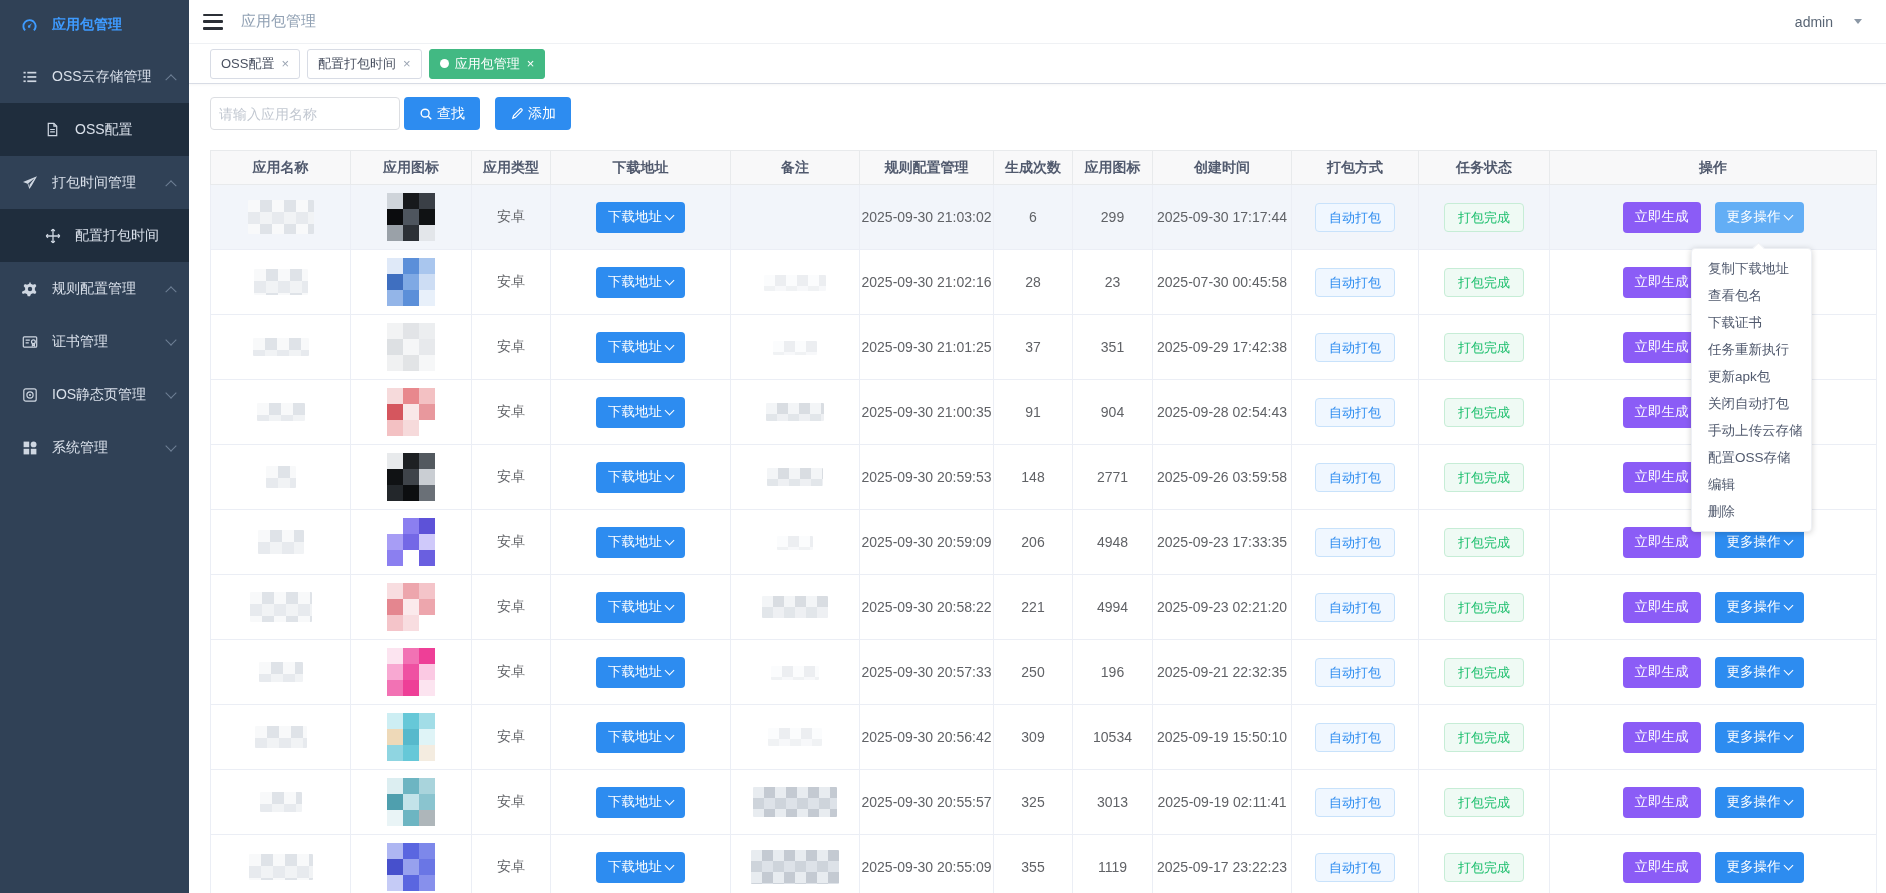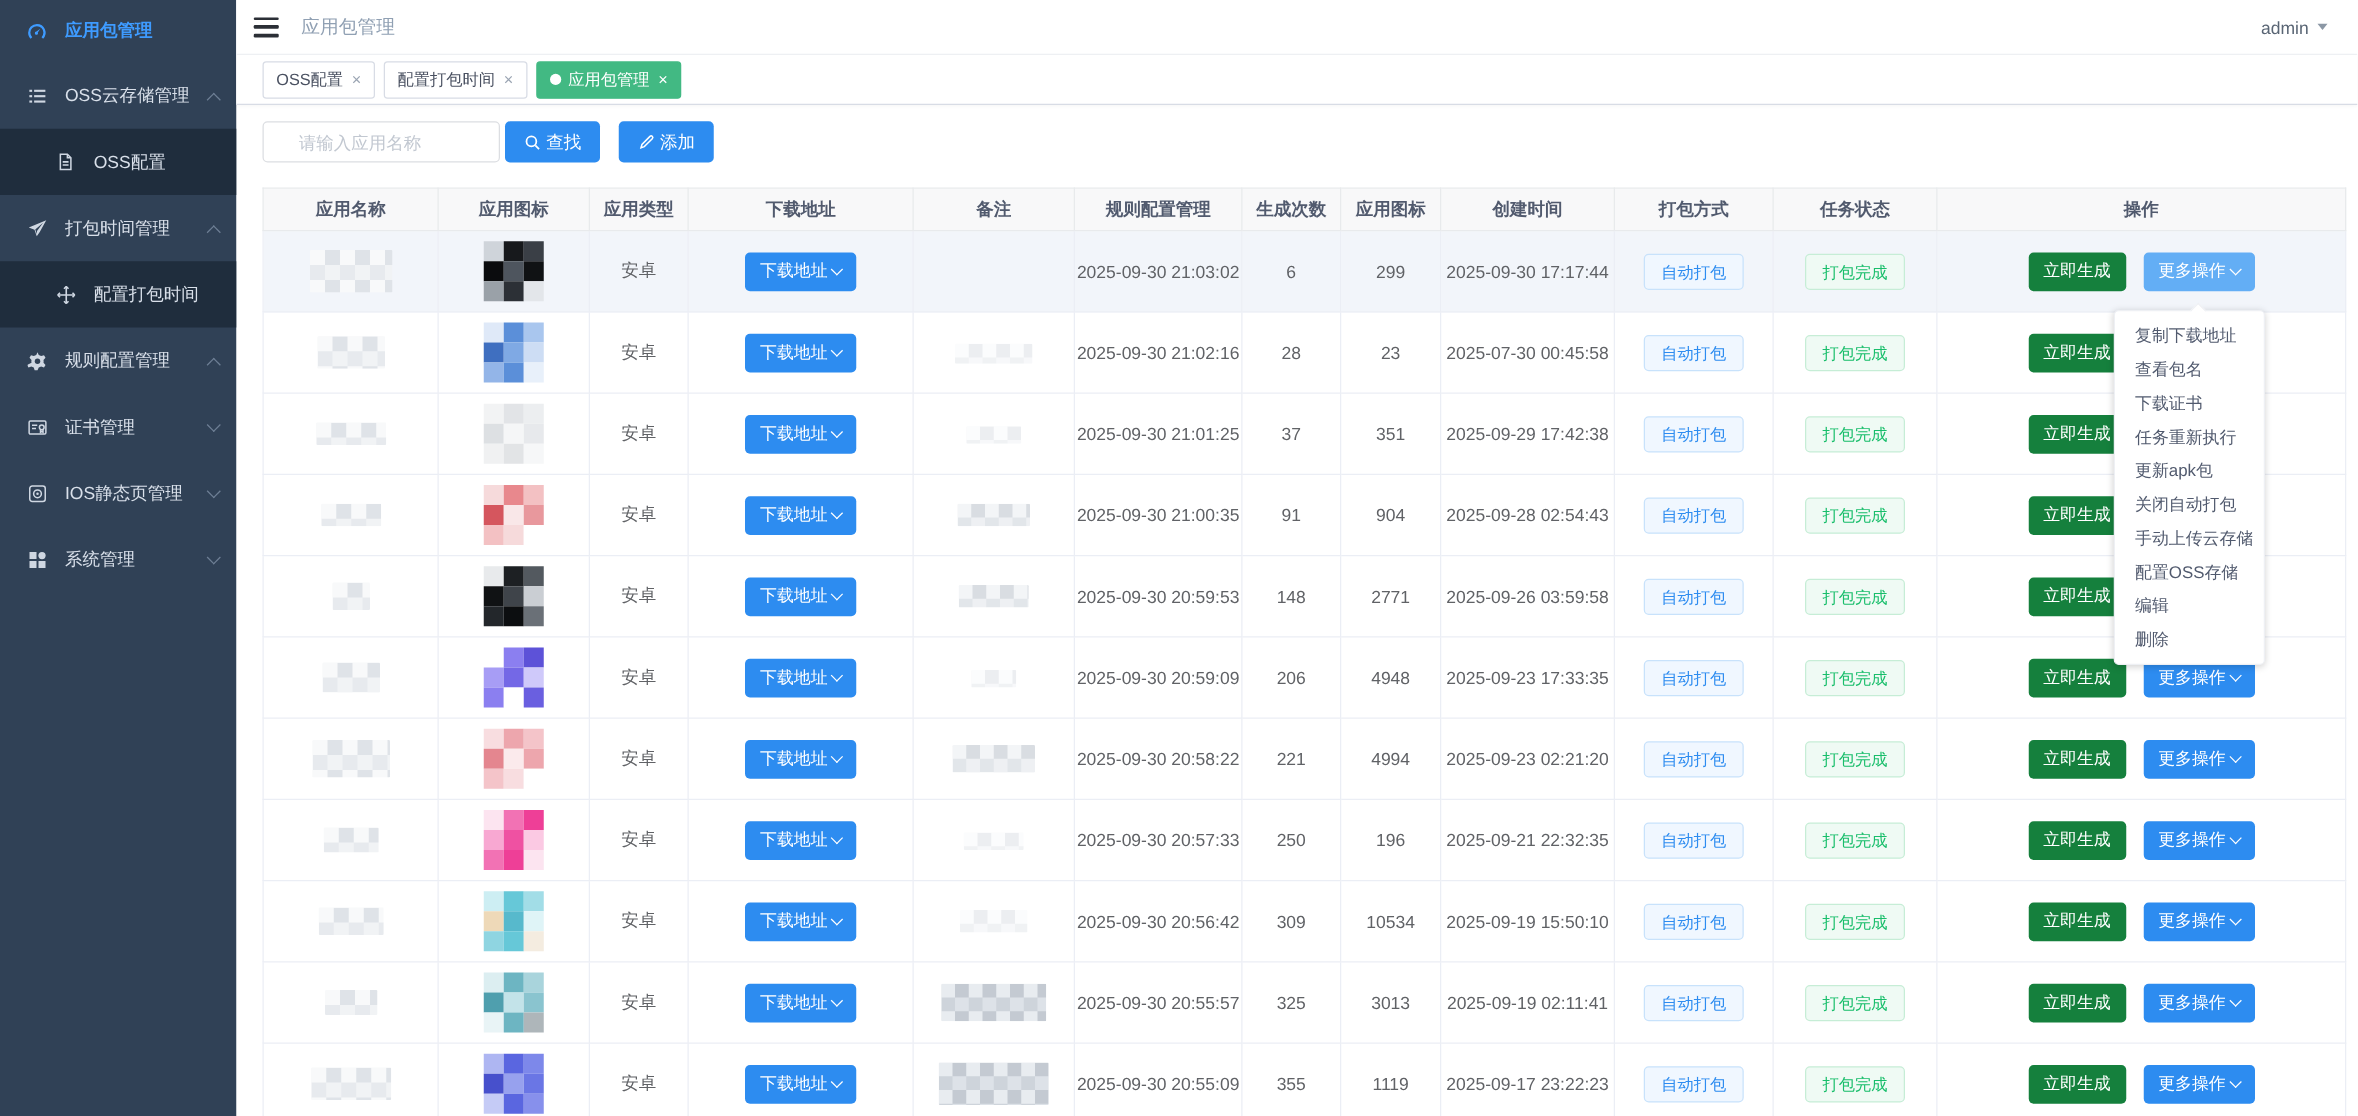--- a/index.html
+++ b/index.html
@@ -25,40 +25,40 @@
   .caret.down { transform:rotate(45deg); margin-top:-4px; }
 
   
   .main { flex:1 1 auto; position:relative; }
   .navbar { height:44px; display:flex; align-items:center; padding:0 24px 0 14px;
     border-bottom:1px solid #f0f2f5; background:#fff; }
   .hamburger { width:20px; height:16px; display:flex; flex-direction:column; justify-content:space-between;
     cursor:pointer; }
   .hamburger i { display:block; height:2.6px; background:#2b2f36; border-radius:1px; }
   .page-title { margin-left:18px; color:#90a0b3; font-size:15px; }
-  .nav-user { margin-left:auto; display:flex; align-items:center; gap:7px; cursor:pointer;
+  .nav-user { margin-left:auto; display:flex; align-items:center; gap:21px; cursor:pointer;
     color:#596574; font-size:14px; }
   .nav-user .tri { width:0; height:0; border-left:4.5px solid transparent; border-right:4.5px solid transparent;
     border-top:5.5px solid #8b97a5; }
 
   
   .tags-bar { height:40px; border-bottom:1px solid #d8dce5; background:#fff;
     display:flex; align-items:center; padding-left:21px; box-shadow:0 1px 3px rgba(0,0,0,.04); }
   .tag { display:inline-flex; align-items:center; height:30px; padding:0 10px; margin-right:7px;
     border:1px solid #d8dce5; border-radius:3px; background:#fff; color:#495060; font-size:13px; cursor:pointer; }
   .tag .dot { display:none; width:9px; height:9px; border-radius:50%; background:#fff; margin-right:6px; }
   .tag .x { margin-left:7px; font-size:13px; color:#9aa4b2; line-height:1; }
   .tag.active { background:#42b983; border-color:#42b983; color:#fff; }
   .tag.active .dot { display:inline-block; }
   .tag.active .x { color:#fff; }
 
   
   .toolbar { display:flex; align-items:center; margin:13px 0 0 21px; height:33px; }
   .search-input { width:190px; height:33px; border:1px solid #dcdee2; border-radius:4px;
-    padding:0 28px; font-size:14px; color:#515a6e; outline:none; font-family:inherit; }
+    padding:0 8px; font-size:14px; color:#515a6e; outline:none; font-family:inherit; }
   .search-input::placeholder { color:#c2c8d1; }
   .btn { display:inline-flex; align-items:center; justify-content:center; gap:4px; border:none;
     border-radius:4px; color:#fff; background:#2d8cf0; font-size:14px; cursor:pointer;
     font-family:inherit; }
   .btn.toolbar-btn { height:33px; padding:0 15px; }
   .btn-find { margin-left:4px; }
   .btn-add { margin-left:15px; }
   .bi { width:14px; height:14px; display:inline-flex; }
 
   
@@ -70,21 +70,21 @@
   .grid tr.hovered td { background:#f2f5fa; }
   .mosaic { display:inline-block; vertical-align:middle; border-radius:1px;
     background:conic-gradient(#dfe3e8 25%,#f1f3f5 25% 50%,#e7eaee 50% 75%,#f8f9fa 75%);
     background-size:24px 24px; }
   .mosaic.light { background:conic-gradient(#eceef1 25%,#f7f8fa 25% 50%,#f0f2f4 50% 75%,#fbfcfd 75%); background-size:22px 22px; }
   .mosaic.mid   { background:conic-gradient(#d9dde2 25%,#eef0f3 25% 50%,#e2e6ea 50% 75%,#f3f5f7 75%); background-size:22px 22px; }
   .mosaic.dark  { background:conic-gradient(#c4cad2 25%,#dde2e8 25% 50%,#ced4db 50% 75%,#e8ecf0 75%); background-size:22px 22px; }
   .app-icon { width:48px; height:48px; display:inline-grid; grid-template-columns:repeat(3,1fr);
     grid-template-rows:repeat(3,1fr); vertical-align:middle; }
   .btn.cell-btn { height:31px; padding:0 12px; font-size:13.5px; }
-  .btn.green { background:#15803d; }
+  .btn.green { background:#8b5cf6; }
   .btn.light-blue { background:#63aef5; }
   .chev { width:7px; height:7px; border-right:1.6px solid #fff; border-bottom:1.6px solid #fff;
     transform:rotate(45deg); margin-top:-4px; }
   .badge { display:inline-block; padding:7px 13px; border-radius:4px; font-size:13px; line-height:1; }
   .badge.blue { background:#f0f7ff; border:1px solid #c8e2fb; color:#2d8cf0; }
   .badge.green { background:#effaf4; border:1px solid #c6edd6; color:#19be6b; }
   .ops .btn { margin:0 7px; }
 
   
   .dropdown { position:absolute; left:1691px; top:248px; width:121px; background:#fff;

